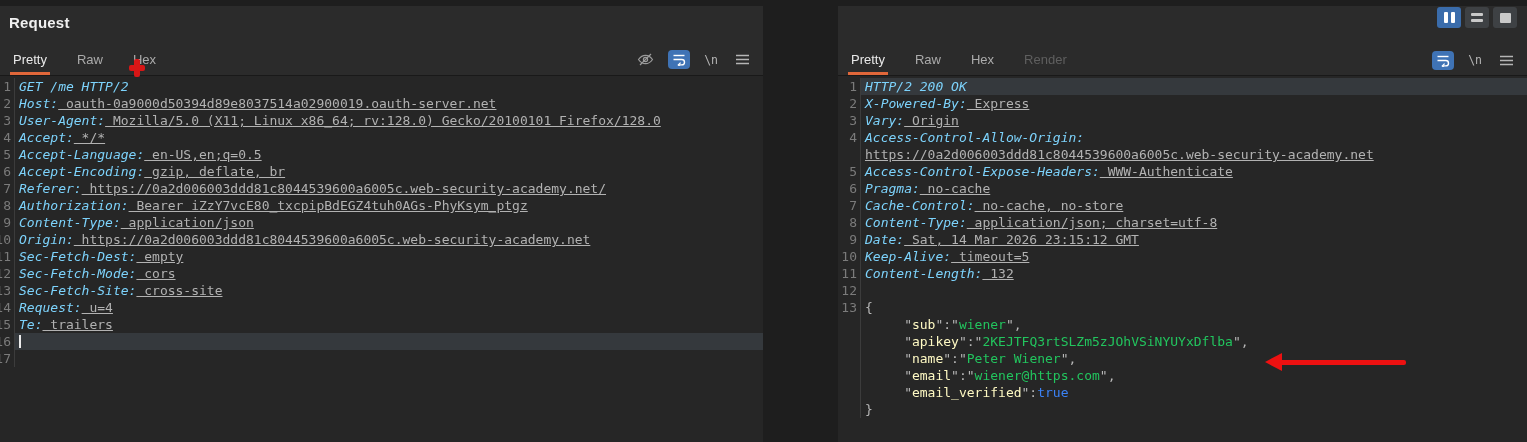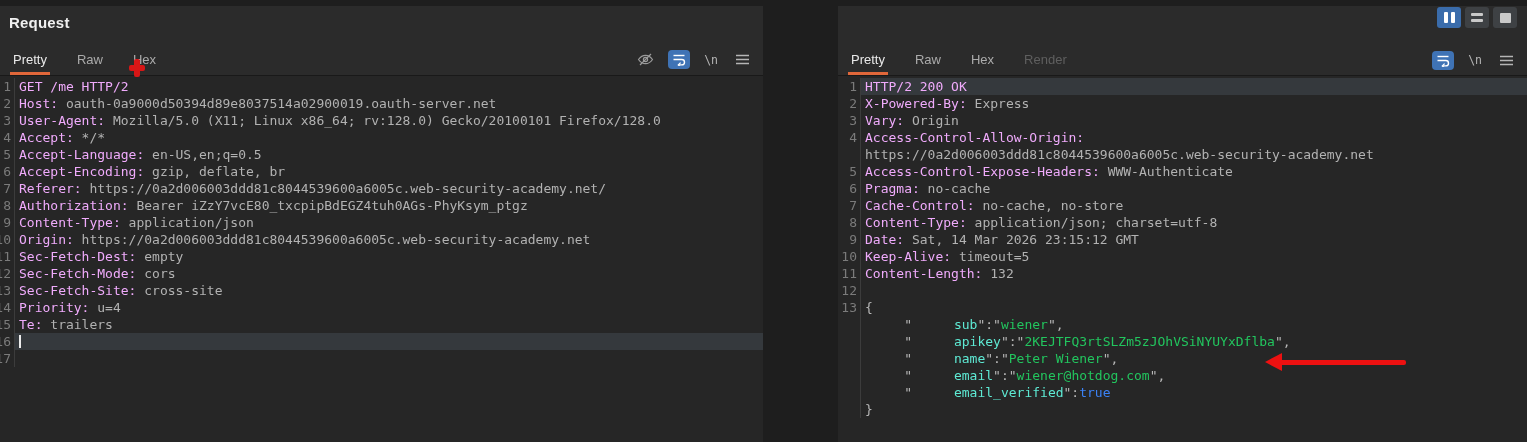--- a/index.html
+++ b/index.html
@@ -26,23 +26,23 @@
 
   .editor{flex:1;background:#262626;font:13px/17px "DejaVu Sans Mono",monospace;
           padding-top:2px;overflow:hidden;position:relative;}
   .crow{display:flex;height:17px;}
   .gut{flex:none;color:#7b7b7b;text-align:right;border-right:1px solid #3c3c3c;
        padding-right:3px;white-space:pre;}
   .pane-req .gut{width:11px;direction:rtl;overflow:hidden;}
   .pane-res .gut{width:19px;}
   .ct{flex:1;padding-left:4px;white-space:pre;color:#b5b5b5;min-width:0;overflow:hidden;}
   .crow.cur .ct{background:#35393d;}
-  .hname{color:#f0abfc;}
-  .hval{color:#b2b2b2;}
-  .p{color:#b8b8b8;} .k{color:#5eead4;margin-left:42px;} .s{color:#22c55e;} .b{color:#3b82f6;margin-top:6px;}
+  .hname{color:#7dd3fc;font-style:italic;}
+  .hval{color:#b2b2b2;text-decoration:underline;}
+  .p{color:#b8b8b8;} .k{color:#fef9c3;} .s{color:#22c55e;} .b{color:#3b82f6;margin-top:6px;}
   .redline{display:inline-block;border-bottom:3px solid #e11111;padding-right:18px;padding-bottom:1px;}
   .caret{display:inline-block;width:2px;height:13px;background:#ececec;transform:translateY(2px);}
 
   .layoutbtns{position:absolute;top:7px;right:10px;display:flex;gap:4px;}
   .lb{width:24px;height:21px;border-radius:3px;background:#3e4144;display:flex;
       align-items:center;justify-content:center;gap:3px;}
   .lb.active{background:#3a6cab;}
   .lb.col{flex-direction:column;gap:3px;}
   .pb{width:4px;height:11px;background:#ffffff;border-radius:1px;}
   .rb{width:12px;height:3px;background:#c9c9c9;border-radius:1px;}
@@ -145,21 +145,21 @@
         <div class="crow">
           <span class="gut">12</span>
           <span class="ct"><span class="hname">Sec-Fetch-Mode:</span><span class="hval"> cors</span></span>
         </div>
         <div class="crow">
           <span class="gut">13</span>
           <span class="ct"><span class="hname">Sec-Fetch-Site:</span><span class="hval"> cross-site</span></span>
         </div>
         <div class="crow">
           <span class="gut">14</span>
-          <span class="ct"><span class="hname">Priority:</span><span class="hval"> u=4</span></span>
+          <span class="ct"><span class="hname">Request:</span><span class="hval"> u=4</span></span>
         </div>
         <div class="crow">
           <span class="gut">15</span>
           <span class="ct"><span class="hname">Te:</span><span class="hval"> trailers</span></span>
         </div>
         <div class="crow cur">
           <span class="gut">16</span>
           <span class="ct"><span class="caret"></span></span>
         </div>
         <div class="crow">
@@ -262,21 +262,21 @@
         <div class="crow">
           <span class="gut"></span>
           <span class="ct"><span class="p">     "</span><span class="k">apikey</span><span class="p">":"</span><span class="s">2KEJTFQ3rtSLZm5zJOhVSiNYUYxDflba</span><span class="p">",</span></span>
         </div>
         <div class="crow">
           <span class="gut"></span>
           <span class="ct"><span class="p">     "</span><span class="k">name</span><span class="p">":"</span><span class="s">Peter Wiener</span><span class="p">",</span></span>
         </div>
         <div class="crow">
           <span class="gut"></span>
-          <span class="ct"><span class="p">     "</span><span class="k">email</span><span class="p">":"</span><span class="s">wiener@hotdog.com</span><span class="p">",</span></span>
+          <span class="ct"><span class="p">     "</span><span class="k">email</span><span class="p">":"</span><span class="s">wiener@https.com</span><span class="p">",</span></span>
         </div>
         <div class="crow">
           <span class="gut"></span>
           <span class="ct"><span class="p">     "</span><span class="k">email_verified</span><span class="p">":</span><span class="b">true</span></span>
         </div>
         <div class="crow">
           <span class="gut"></span>
           <span class="ct"><span class="p">}</span></span>
         </div>
       </div>

